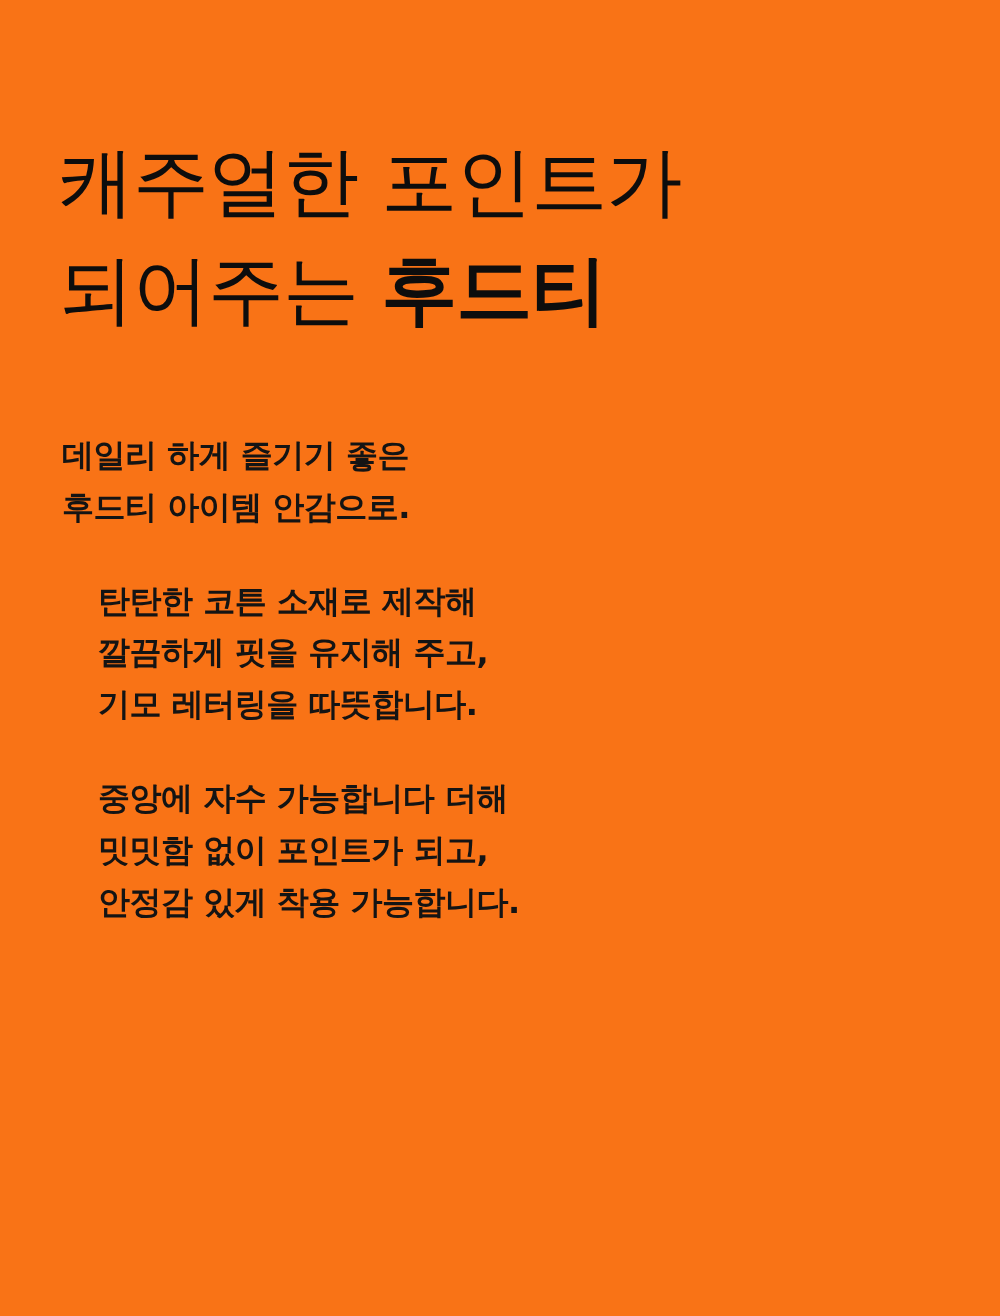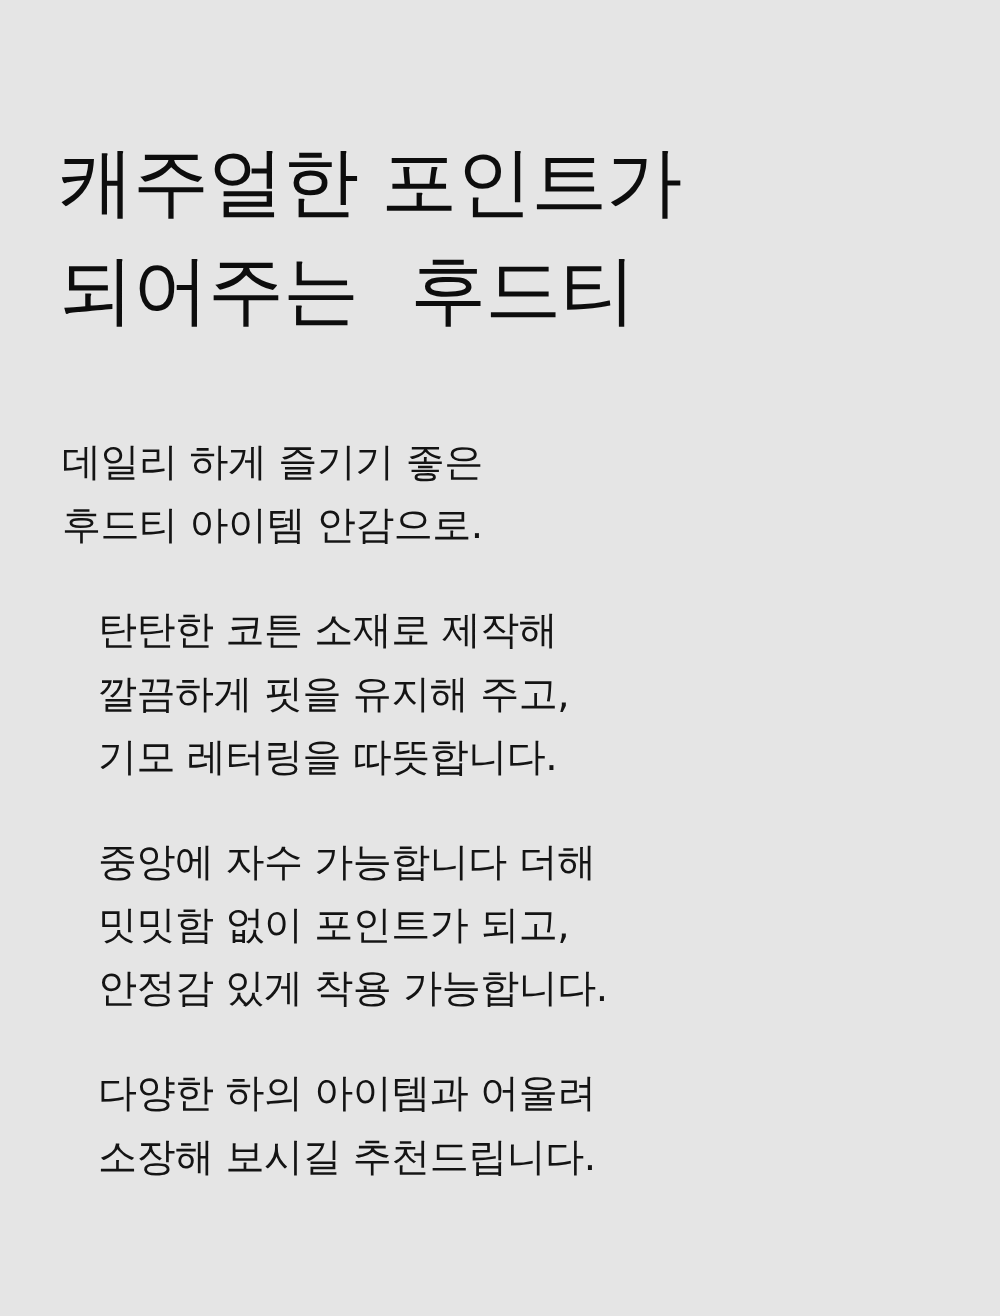--- a/index.html
+++ b/index.html
@@ -11,21 +11,21 @@
     width: 1000px;
     height: 1316px;
     font-family: "DejaVu Sans", "Liberation Sans", sans-serif;
     color: #111111;
     overflow: hidden;
   }
   .page {
     position: relative;
     width: 1000px;
     height: 1316px;
-    background: #e5e5e5;
+    background: #f97316;
     box-sizing: border-box;
     padding: 0;
   }
   .headline {
     position: absolute;
     left: 58px;
     top: 128px;
     width: 880px;
   }
   .headline-line {
@@ -35,33 +35,32 @@
     color: #0d0d0d;
     white-space: nowrap;
   }
   .headline-line.l1 {
     font-weight: 400;
   }
   .headline-line.l2 {
     font-weight: 400;
   }
   .headline-line.l2 .accent {
-    font-weight: 400;
-    margin-left: 29px;
+    font-weight: 700;
   }
   .body-copy {
     position: absolute;
     left: 62px;
     top: 430px;
     width: 880px;
   }
   .para {
-    font-size: 39px;
+    font-size: 32px;
     line-height: 1.62;
-    font-weight: 400;
+    font-weight: 700;
     color: #141414;
     letter-spacing: -0.5px;
   }
   .para + .para {
     margin-top: 42px;
     margin-left: 36px;
   }
   .para .ln {
     display: block;
     white-space: nowrap;
@@ -89,19 +88,15 @@
       <span class="ln">깔끔하게 핏을 유지해 주고,</span>
       <span class="ln">기모 레터링을 따뜻합니다.</span>
     </div>
 
     <div class="para">
       <span class="ln">중앙에 자수 가능합니다 더해</span>
       <span class="ln">밋밋함 없이 포인트가 되고,</span>
       <span class="ln">안정감 있게 착용 가능합니다.</span>
     </div>
 
-    <div class="para">
-      <span class="ln">다양한 하의 아이템과 어울려</span>
-      <span class="ln">소장해 보시길 추천드립니다.</span>
-    </div>
 
   </div>
 </div>
 
 </body></html>

